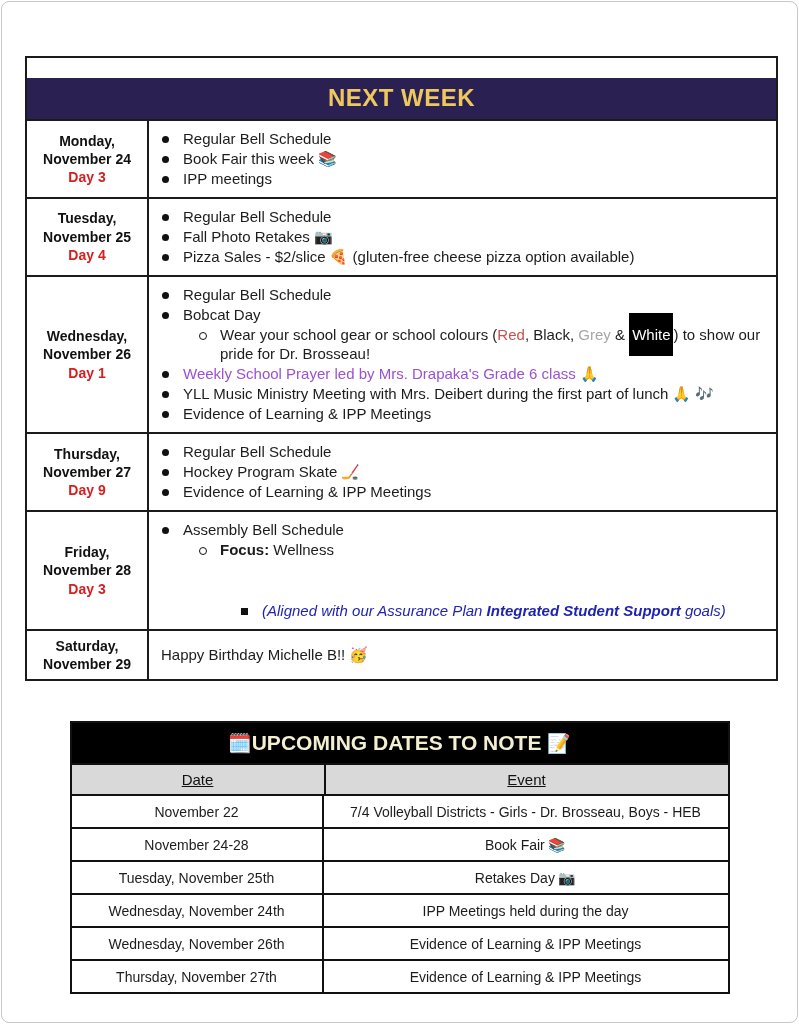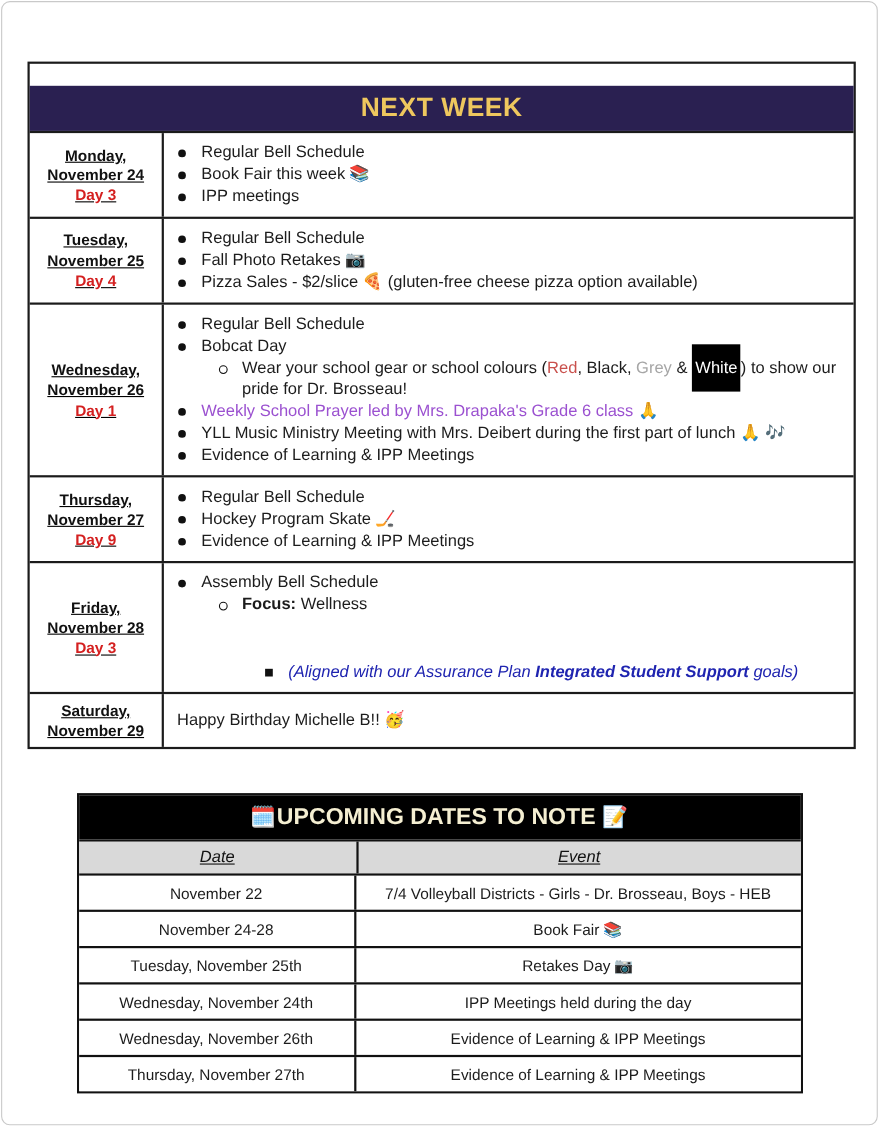--- a/index.html
+++ b/index.html
@@ -6,21 +6,21 @@
   body{width:799px;height:1024px;overflow:hidden;font-family:"Liberation Sans","DejaVu Sans",sans-serif;}
   .page{box-sizing:border-box;width:797px;height:1022px;margin:1px;background:#fff;
         border:1px solid #c9c9c9;border-radius:8px;}
 
   
   .nw-table{width:753px;margin:54px 0 0 23px;border:2px solid #1b1b1b;box-sizing:border-box;}
   .nw-header{background:var(--header_bg);color:var(--header_fg);text-align:center;
              font-weight:700;font-size:24px;letter-spacing:.5px;padding:6px 0 7px 0;margin-top:20px;}
   .nw-row{display:flex;border-top:2px solid #1b1b1b;}
   .nw-day{flex:0 0 122px;border-right:2px solid #1b1b1b;display:flex;flex-direction:column;
-          justify-content:center;align-items:center;text-align:center;padding:6px 14px;box-sizing:border-box;text-decoration:underline;}
+          justify-content:center;align-items:center;text-align:center;padding:6px 14px;box-sizing:border-box;}
   .day-line{font-weight:700;font-size:14px;color:#111;line-height:1.3;}
   .day-num{font-weight:700;font-size:14px;color:var(--day_red);line-height:1.3;}
   .nw-events{flex:1;display:flex;flex-direction:column;justify-content:center;
              padding:8px 8px 8px 0;box-sizing:border-box;}
   .item{display:flex;align-items:flex-start;font-size:15px;color:#1c1c1c;line-height:1.33;}
   .lvl0{padding-left:12px;}
   .lvl1{padding-left:13px;}
   .lvl2{padding-left:50px;}
   .lvl3{padding-left:92px;margin-top:41px;}
   .marker{flex:0 0 21px;display:flex;margin-top:7px;}
@@ -34,21 +34,21 @@
   .seg-purple{color:var(--purple);}
   .seg-bold{font-weight:700;}
   .seg-blue-italic{color:var(--blue);font-style:italic;}
   .seg-blue-italic-bold{color:var(--blue);font-style:italic;font-weight:700;}
 
   
   .ud-table{width:660px;margin:40px auto 0 auto;border:2px solid #111;box-sizing:border-box;}
   .ud-header{background:var(--t2_header_bg);color:var(--t2_header_fg);text-align:center;
              font-weight:700;font-size:21px;padding:8px 0;}
   .ud-header .emoji{font-weight:400;font-size:19px;}
-  .ud-colrow{display:flex;background:var(--colhead_bg);border-top:2px solid #111;font-style:italic;}
+  .ud-colrow{display:flex;background:var(--colhead_bg);border-top:2px solid #111;}
   .ud-colrow .col{font-size:15px;color:#111;text-align:center;padding:6px 0;text-decoration:underline;}
   .ud-row{display:flex;border-top:2px solid #111;background:#fff;}
   .ud-date,.ud-event{font-size:14px;color:#1c1c1c;display:flex;align-items:center;
                      justify-content:center;text-align:center;min-height:31px;box-sizing:border-box;padding:2px 4px;}
   .col-date{flex:0 0 252px;border-right:2px solid #111;}
   .col-event{flex:1;}
 </style>
 </head>
 <body>
 

